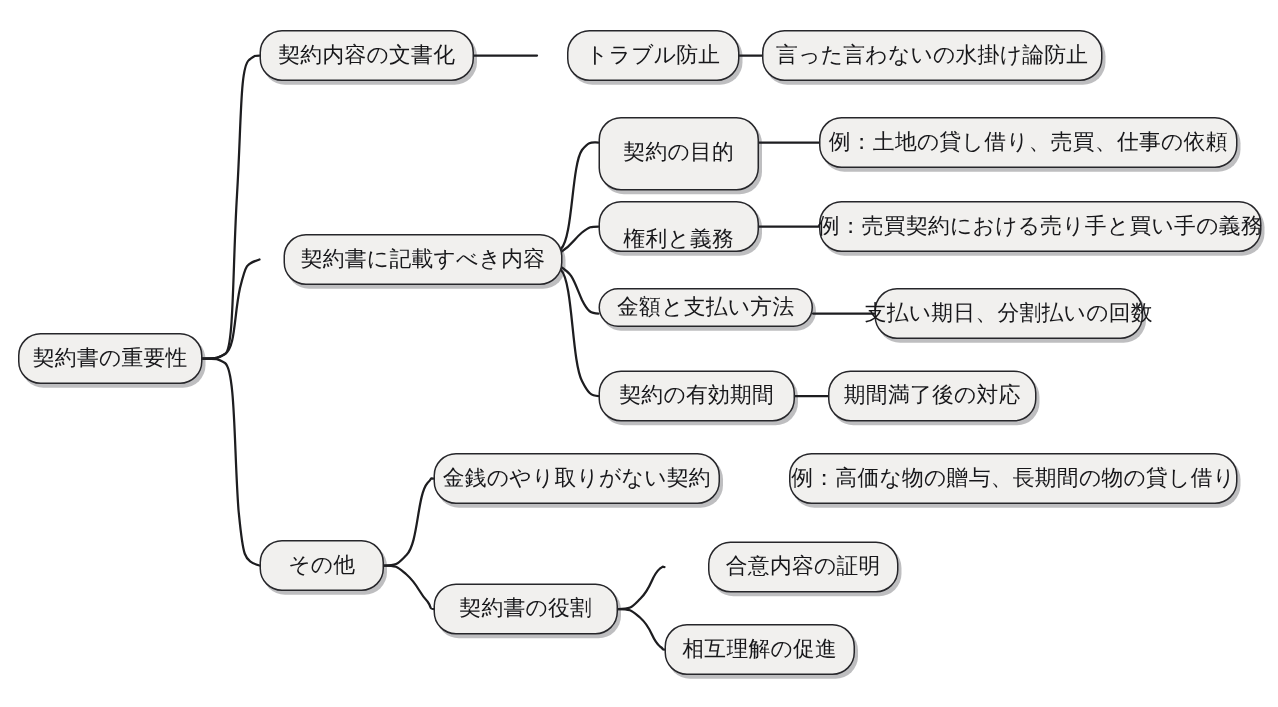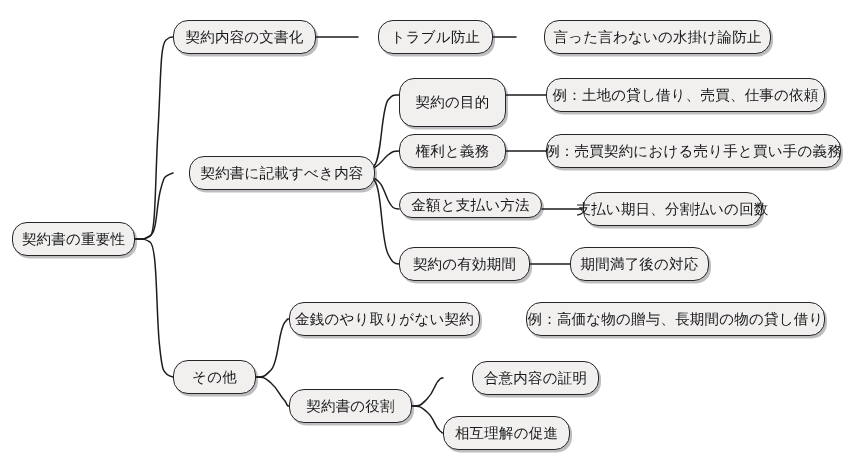--- a/index.html
+++ b/index.html
@@ -71,48 +71,48 @@
   <div id="node-layer">
       <div class="node" style="left: 12px; top: 222px; width: 123px; height: 34px;">
         <span class="node-label">契約書の重要性</span>
       </div>
       <div class="node" style="left: 173px; top: 20px; width: 143px; height: 34px;">
         <span class="node-label">契約内容の文書化</span>
       </div>
       <div class="node" style="left: 358px; top: 20px; width: 115px; height: 34px; margin-left: 20px;">
         <span class="node-label">トラブル防止</span>
       </div>
-      <div class="node" style="left: 544px; top: 20px; width: 227px; height: 34px;">
+      <div class="node" style="left: 508px; top: 20px; width: 227px; height: 34px;">
         <span class="node-label">言った言わないの水掛け論防止</span>
       </div>
       <div class="node" style="left: 173px; top: 156px; width: 186px; height: 34px; margin-left: 16px;">
         <span class="node-label">契約書に記載すべき内容</span>
       </div>
       <div class="node" style="left: 399px; top: 78px; width: 107px; height: 49px;">
         <span class="node-label">契約の目的</span>
       </div>
       <div class="node" style="left: 546px; top: 78px; width: 279px; height: 34px;">
         <span class="node-label">例：土地の貸し借り、売買、仕事の依頼</span>
       </div>
-      <div class="node" style="left: 399px; top: 134px; width: 107px; height: 34px;">
+      <div class="node" style="left: 399px; top: 134px; width: 107px; height: 34px; align-items: flex-end;">
         <span class="node-label">権利と義務</span>
       </div>
       <div class="node" style="left: 546px; top: 134px; width: 295px; height: 34px;">
         <span class="node-label">例：売買契約における売り手と買い手の義務</span>
       </div>
       <div class="node" style="left: 399px; top: 192px; width: 143px; height: 26px;">
         <span class="node-label">金額と支払い方法</span>
       </div>
       <div class="node" style="left: 583px; top: 192px; width: 179px; height: 34px;">
         <span class="node-label">支払い期日、分割払いの回数</span>
       </div>
       <div class="node" style="left: 399px; top: 247px; width: 131px; height: 34px;">
         <span class="node-label">契約の有効期間</span>
       </div>
-      <div class="node" style="left: 570px; top: 247px; width: 139px; height: 34px; justify-content: center;">
+      <div class="node" style="left: 552px; top: 247px; width: 139px; height: 34px; justify-content: center;">
         <span class="node-label">期間満了後の対応</span>
       </div>
       <div class="node" style="left: 173px; top: 360px; width: 83px; height: 34px;">
         <span class="node-label">その他</span>
       </div>
       <div class="node" style="left: 289px; top: 302px; width: 191px; height: 34px;">
         <span class="node-label">金銭のやり取りがない契約</span>
       </div>
       <div class="node" style="left: 526px; top: 302px; width: 299px; height: 34px;">
         <span class="node-label">例：高価な物の贈与、長期間の物の貸し借り</span>

